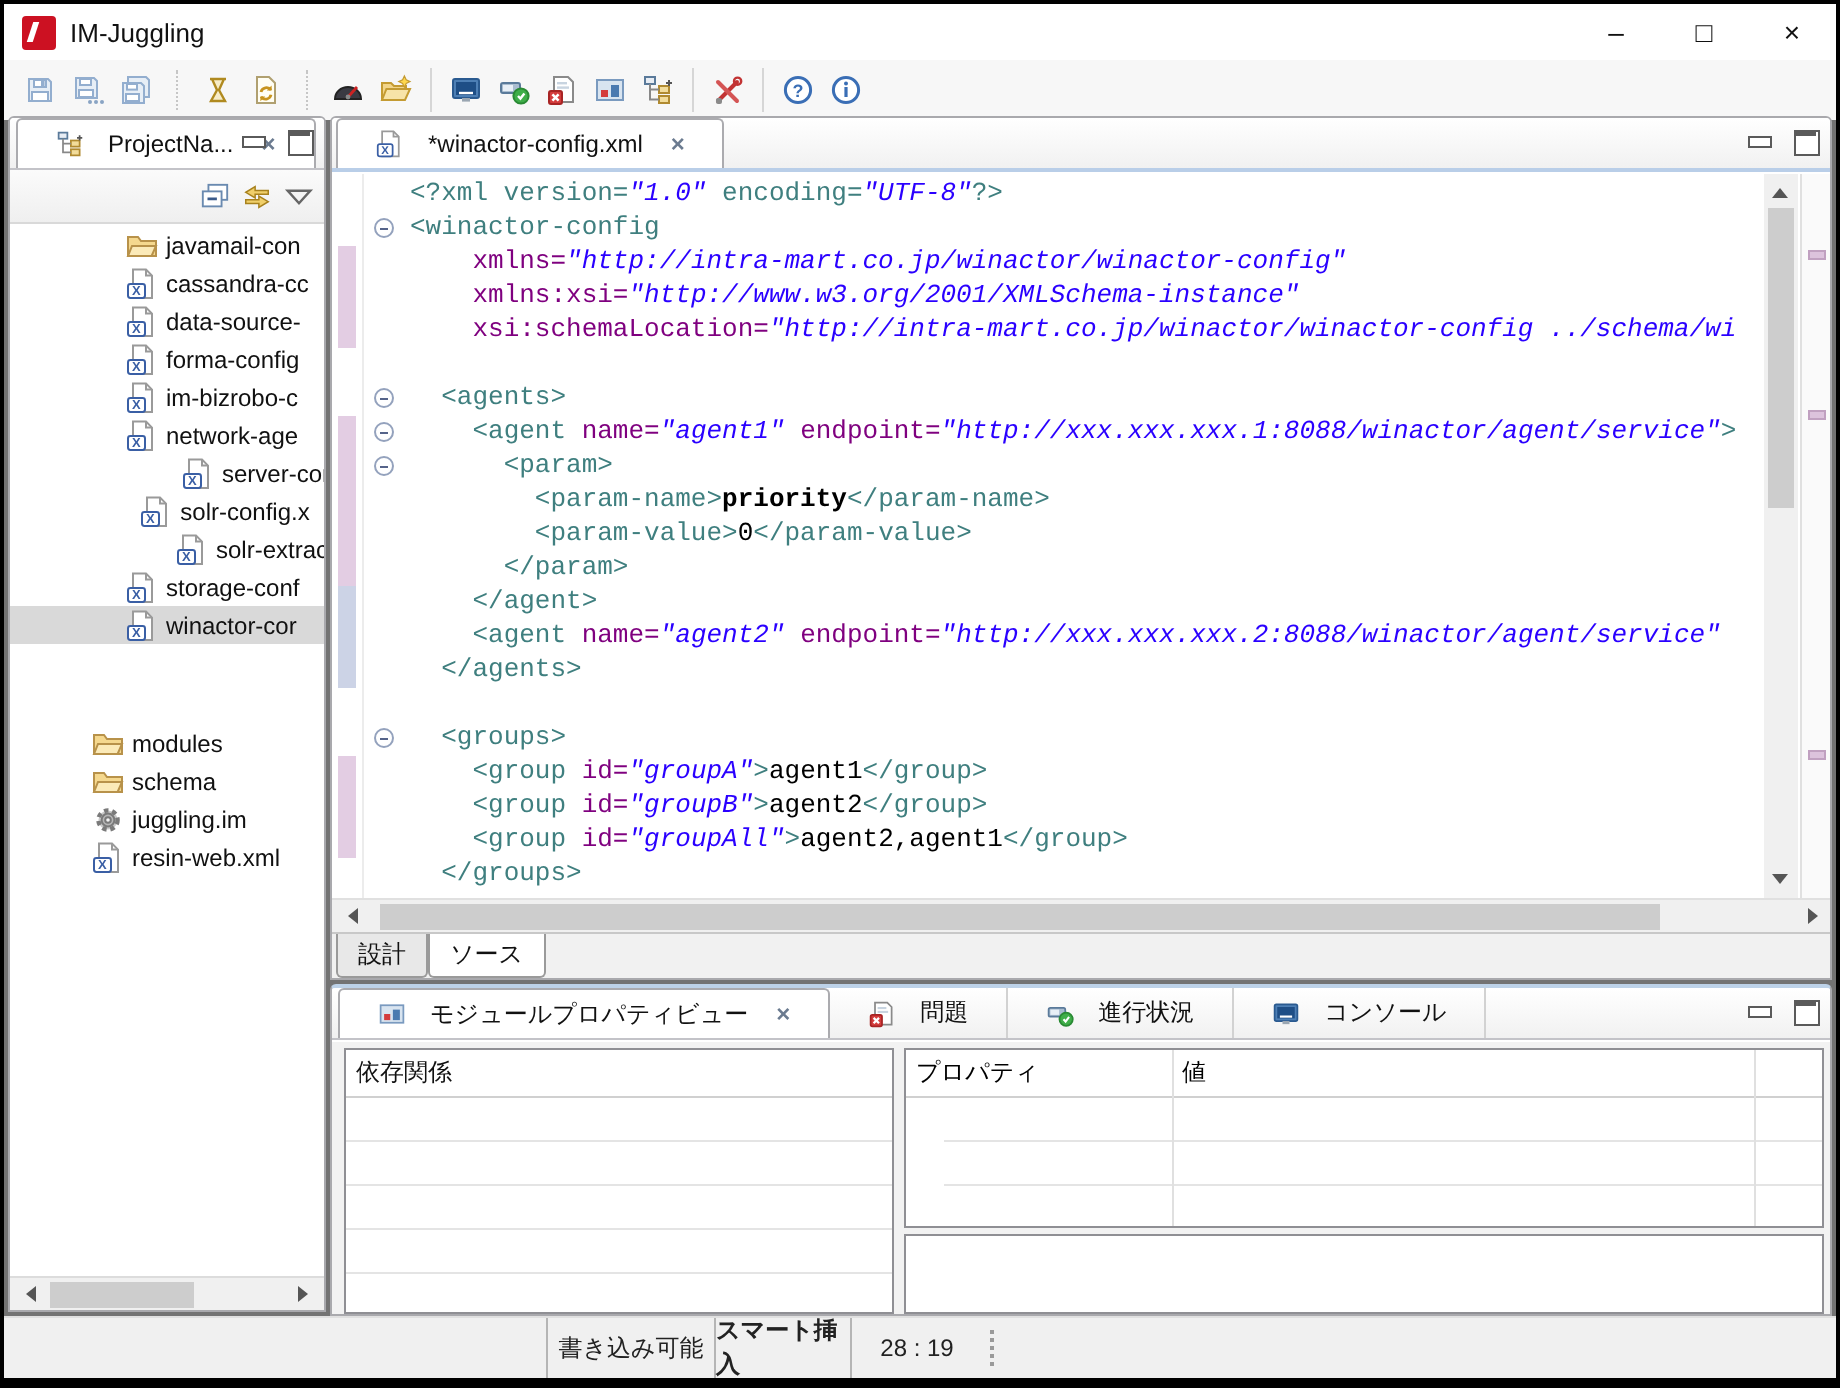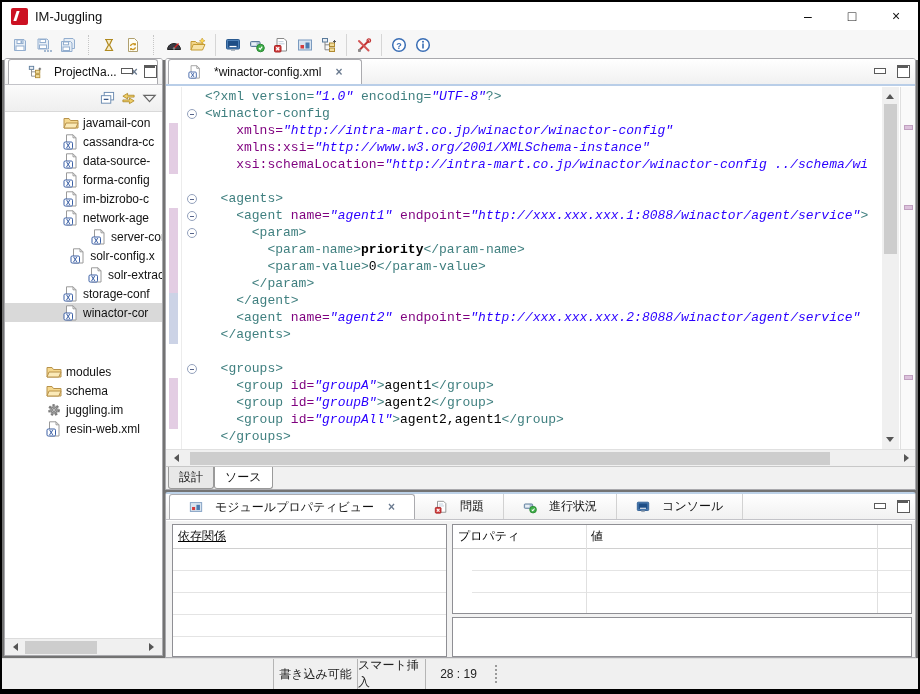--- a/index.html
+++ b/index.html
@@ -102,38 +102,38 @@
   .ed-tabs { position:absolute; left:0; top:407px; width:751px; height:23px; background:#f1f1f1;
     display:flex; align-items:flex-start; padding-left:2px; border-top:1px solid #c8c8c8; }
   .ed-tab { height:22px; padding:0 10px; font-size:12px; display:flex; align-items:center;
     border:1px solid #9a9a9a; border-top:none; background:#e8e8e8; color:#111; border-radius:0 0 3px 3px; }
   .ed-tab.active { background:#fff; }
 
   
   #bottom-panel { left:163px; top:490px; width:751px; height:166px; border-top:2px solid #bdd2e8; }
   .bp-content { position:absolute; left:0; top:27px; width:751px; height:139px; background:#f2f2f2; }
   .sub-box { position:absolute; background:#fff; border:1px solid #8f8f94; }
-  #deps-box { left:6px; top:3px; width:275px; height:133px;text-decoration:underline; }
+  #deps-box { left:6px; top:3px; width:275px; height:133px; }
   .tbl-header { height:24px; border-bottom:1px solid #d0d0d0; font-size:12px; color:#111;
     display:flex; align-items:center; padding-left:5px; }
   .tbl-row { height:22px; border-bottom:1px solid #e4e4e4; }
   #props-box { left:286px; top:3px; width:460px; height:90px;padding-left:19px; }
   .col-line { position:absolute; top:0; bottom:0; width:1px; background:#e0e0e0; }
   .props-header { position:absolute; left:0; top:0; right:0; height:24px; border-bottom:1px solid #d0d0d0;
     font-size:12px; display:flex; align-items:center; }
   .props-header .h1 { width:133px; padding-left:5px; }
   .props-header .h2 { padding-left:5px; }
   #empty-box { left:286px; top:96px; width:460px; height:40px; }
 
   
   .statusbar { position:absolute; left:0; top:656px; width:916px; height:31px; background:#f0f0f0;
     display:flex; align-items:stretch; font-size:12px; color:#222; border-top:1px solid #e0e0e0; }
   .sb-seg { display:flex; align-items:center; justify-content:center; border-left:1px solid #b5b5b5; }
   .sb-seg.first { border-left:none; width:271px; }
-  .sb-w1 { width:84px; } .sb-w2 { width:68px; } .sb-w3 { width:66px; }
+  .sb-w1 { width:84px; } .sb-w2 { width:68px;font-weight:bold; } .sb-w3 { width:66px; }
   .sb-handle { width:10px; margin-left:4px; display:flex; align-items:center; }
   .sb-handle::after { content:""; height:18px; border-left:2px dotted #9a9a9a; }
 </style>
 </head>
 <body>
 
 <div class="window">
 
   <div class="titlebar">
     <div class="app-logo"></div>

